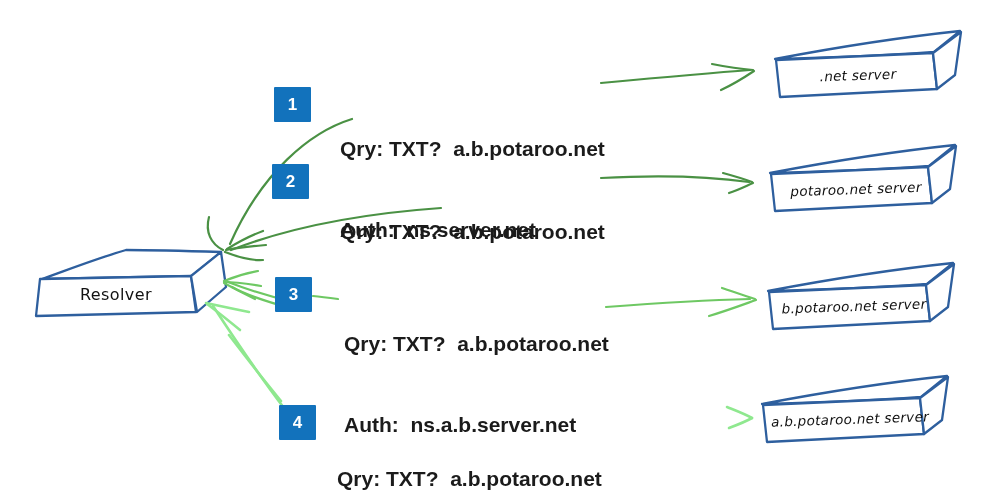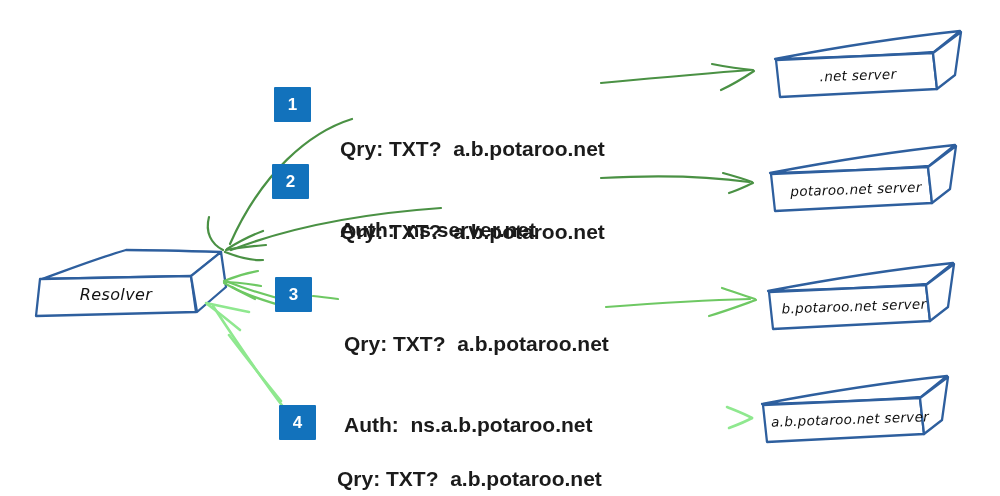--- a/index.html
+++ b/index.html
@@ -33,21 +33,21 @@
     font-weight:bold;
   }
   .srv-label{
     position:absolute;width:170px;text-align:center;
     font-family:"DejaVu Sans",sans-serif;font-style:italic;
     font-size:13.5px;color:#111;letter-spacing:.3px;
     transform:rotate(-2deg);
   }
   .resolver-label{
     position:absolute;left:56px;top:285px;width:120px;text-align:center;
-    font-family:"DejaVu Sans",sans-serif;font-style:italic;
+    font-family:"DejaVu Sans",sans-serif;
     font-size:16px;color:#111;letter-spacing:.4px;
   }
 </style>
 </head>
 <body>
 
 <div class="stage">
 
   <svg width="1000" height="496" viewBox="0 0 1000 496">
     <defs>
@@ -134,20 +134,20 @@
 
   <div class="step-text" style="left:340px;top:81px;">
     <div>Qry: TXT?  a.b.potaroo.net</div>
     <div>Auth:  ns.server.net</div>
   </div>
   <div class="step-text" style="left:340px;top:164px;">
     <div>Qry: TXT?  a.b.potaroo.net</div>
   </div>
   <div class="step-text" style="left:344px;top:276px;">
     <div>Qry: TXT?  a.b.potaroo.net</div>
-    <div>Auth:  ns.a.b.potaroo.net</div>
+    <div>Auth:  ns.a.b.server.net</div>
   </div>
   <div class="step-text" style="left:337px;top:411px;">
     <div>Qry: TXT?  a.b.potaroo.net</div>
     
   </div>
 
 </div>
 
 </body></html>

